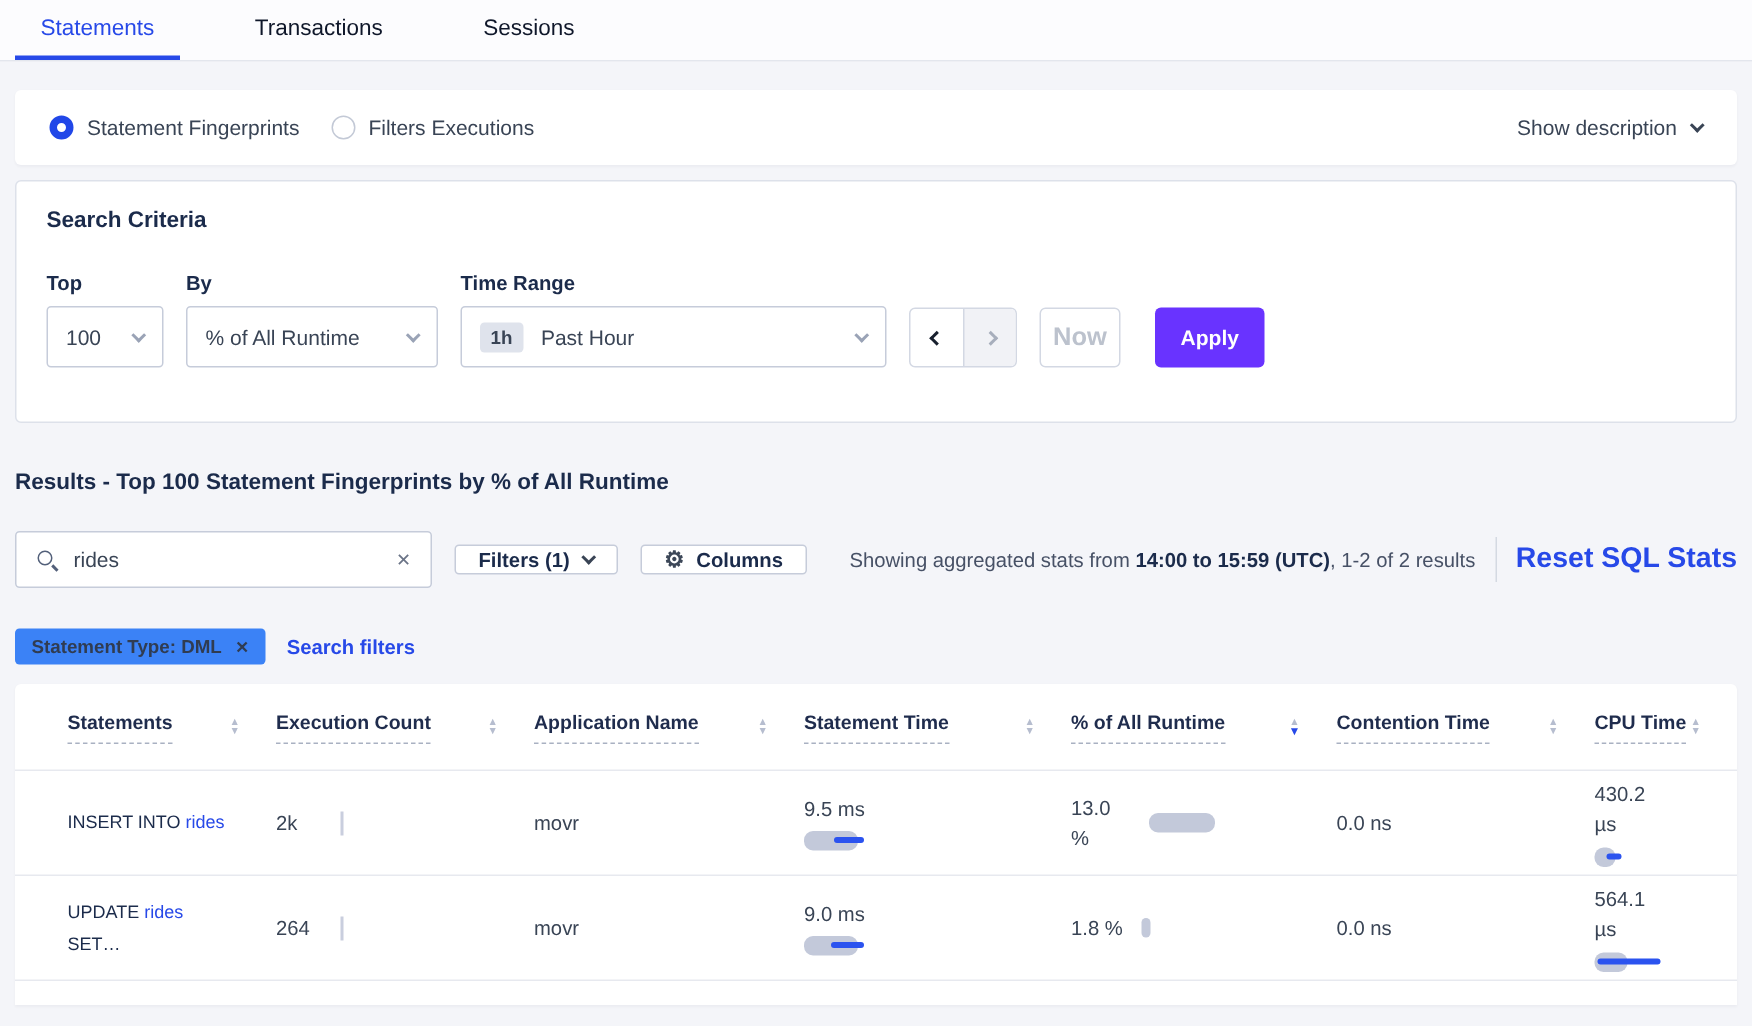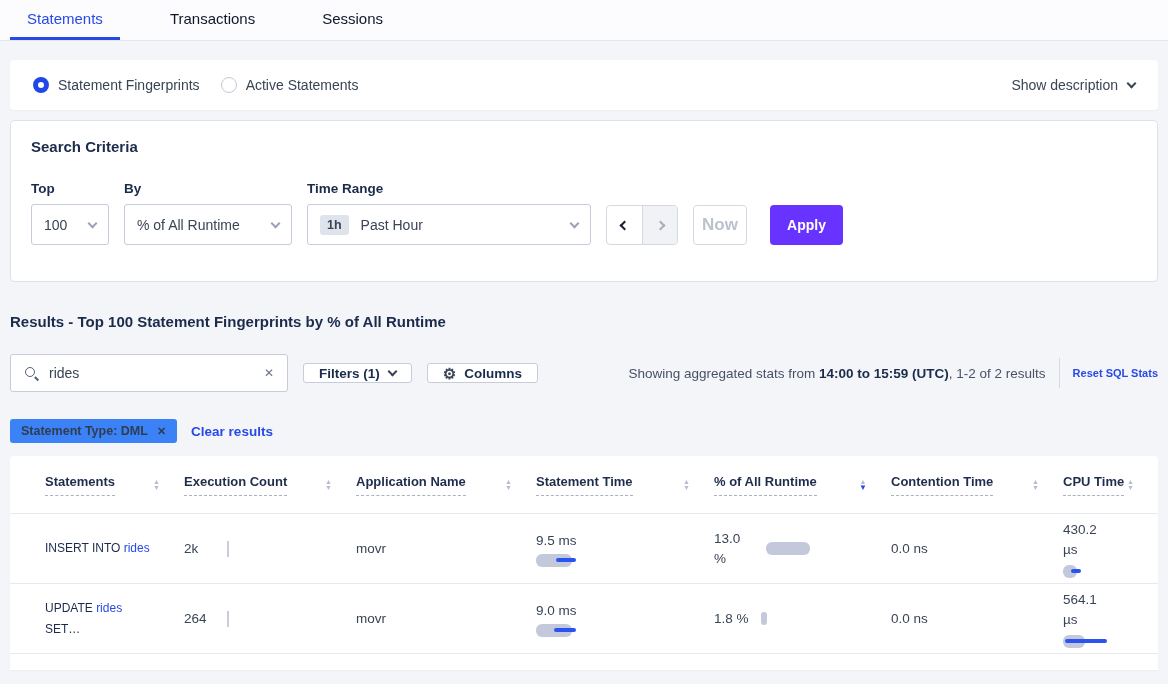--- a/index.html
+++ b/index.html
@@ -50,21 +50,21 @@
   
   .results-heading { margin: 31px 10px 0; font-size: 15px; font-weight: bold; color: #1b2b4b; }
   .toolbar { margin: 24px 10px 0; display: flex; align-items: center; }
   .search-box { width: 278px; height: 38px; background: #fff; border: 1px solid #c6ccda; border-radius: 3px; display: flex; align-items: center; padding: 0 13px; }
   .search-box .val { font-size: 14px; color: #394455; flex: 1; }
   .btn-light { height: 20px; margin-left: 15px; padding: 0 15px; background: #fff; border: 1px solid #c6ccda; border-radius: 3px; display: flex; align-items: center; font-size: 13.5px; font-weight: bold; color: #1b2b4b; cursor: pointer; }
   .btn-light .chev { margin-left: 9px; margin-top: -3px; }
   .status { margin-left: auto; font-size: 13.5px; color: #475166; white-space: nowrap; }
   .status b { color: #1b2b4b; }
   .vdiv { width: 1px; height: 30px; background: #d4d9e2; margin: 0 13px; flex: none; }
-  .reset-link { font-size: 11px; font-weight: bold; color: #2749e8; cursor: pointer; white-space: nowrap; }
+  .reset-link { font-size: 19px; font-weight: bold; color: #2749e8; cursor: pointer; white-space: nowrap; }
   .chiprow { margin: 27px 10px 0; display: flex; align-items: center; }
   .chip { background: #3b82f6; border-radius: 3px; padding: 5px 11px; font-size: 12.5px; font-weight: bold; color: #303c51; display: flex; align-items: center; }
   .chip .xicon { margin-left: 9px; font-size: 11px; color: #303c51; }
   .clear-link { margin-left: 14px; font-size: 13.5px; font-weight: bold; color: #2749e8; cursor: pointer; }
   
   .tablecard { margin: 13px 10px 0; background: #fff; border-radius: 4px 4px 0 0; height: 214px; overflow: hidden; box-shadow: 0 1px 2px rgba(20,30,60,.04); }
   .tgrid { display: grid; grid-template-columns: 139px 172px 180px 178px 177px 172px minmax(0,1fr); padding-left: 35px; align-items: center; }
   .thead { height: 58px; border-bottom: 1px solid #e7e9ef; }
   .th { display: flex; align-items: center; justify-content: space-between; padding-right: 24px; }
   .th .lbl { font-size: 13px; font-weight: bold; color: #1f2c4d; border-bottom: 1.5px dashed #a9b1c2; padding-bottom: 6px; cursor: help; }
@@ -96,21 +96,21 @@
   <div class="tab">Sessions</div>
 </div>
 
 <div class="viewbar">
   <div class="radio-opt">
     <span class="radio on"></span>
     <span>Statement Fingerprints</span>
   </div>
   <div class="radio-opt">
     <span class="radio"></span>
-    <span>Active Statements</span>
+    <span>Filters Executions</span>
   </div>
   <div class="show-desc">
     <span>Show description</span>
     <span class="chev"></span>
   </div>
 </div>
 
 <div class="card">
   <div class="card-title">Search Criteria</div>
   <div class="controls">
@@ -168,21 +168,21 @@
   <div class="status"><span>Showing aggregated stats from </span><b>14:00 to 15:59 (UTC)</b><span>, 1-2 of 2 results</span></div>
   <div class="vdiv"></div>
   <div class="reset-link">Reset SQL Stats</div>
 </div>
 
 <div class="chiprow">
   <div class="chip">
     <span>Statement Type: DML</span>
     <span class="xicon">✕</span>
   </div>
-  <div class="clear-link">Clear results</div>
+  <div class="clear-link">Search filters</div>
 </div>
 
 <div class="tablecard">
   <div class="tgrid thead">
     <div class="th">
       <span class="lbl">Statements</span>
       <span class="sorter">
           <span class="up">▲</span>
           <span class="dn">▼</span>
         </span>

